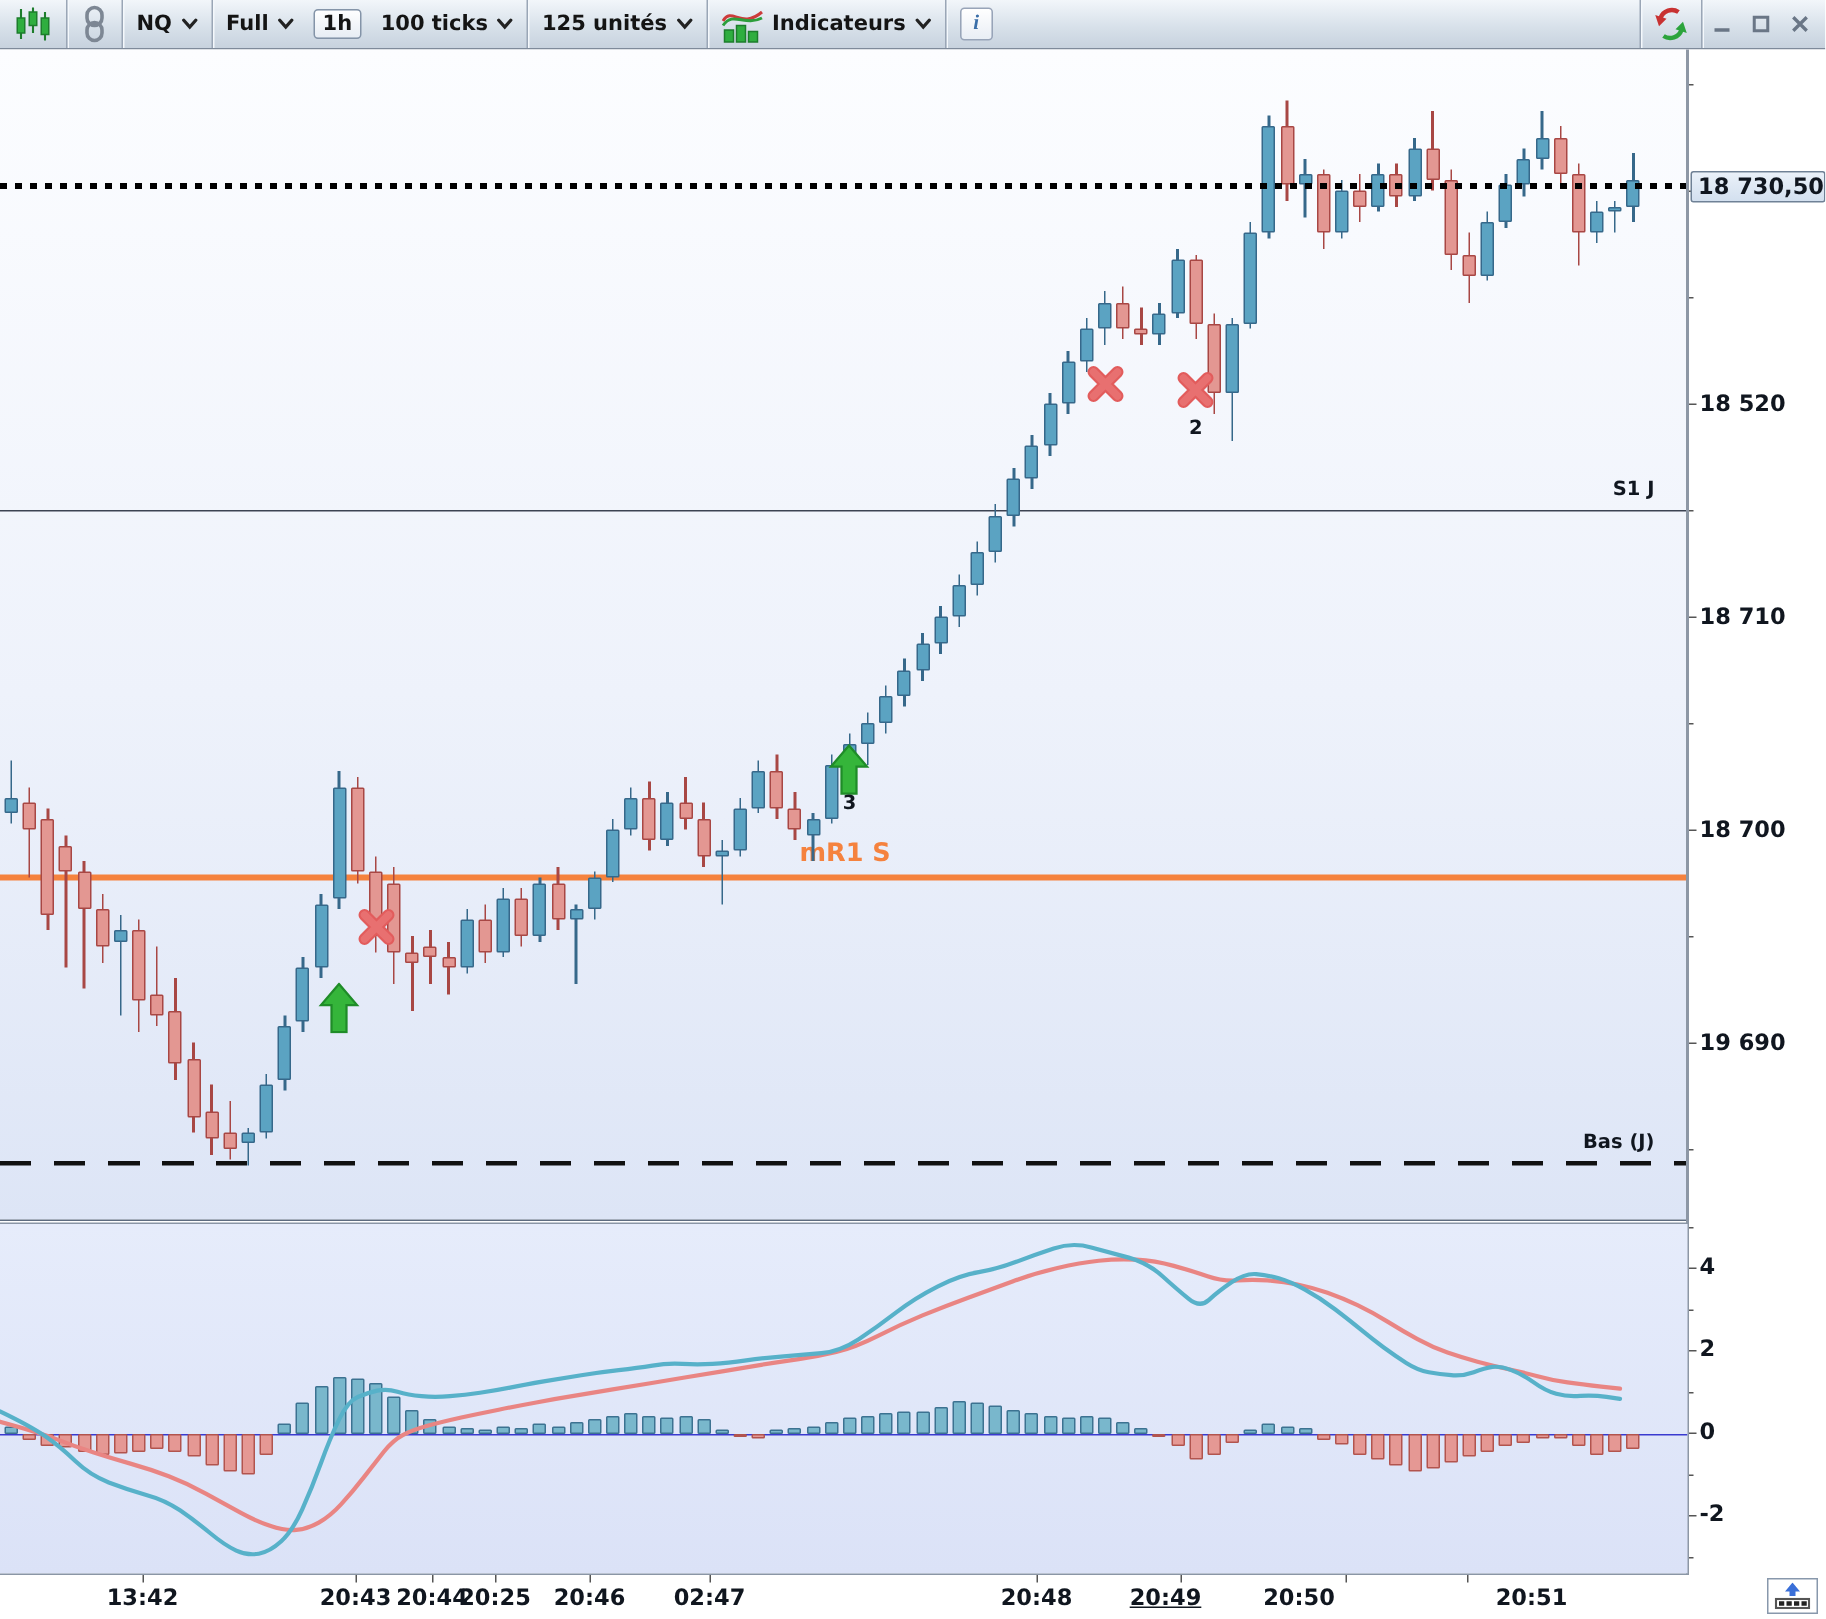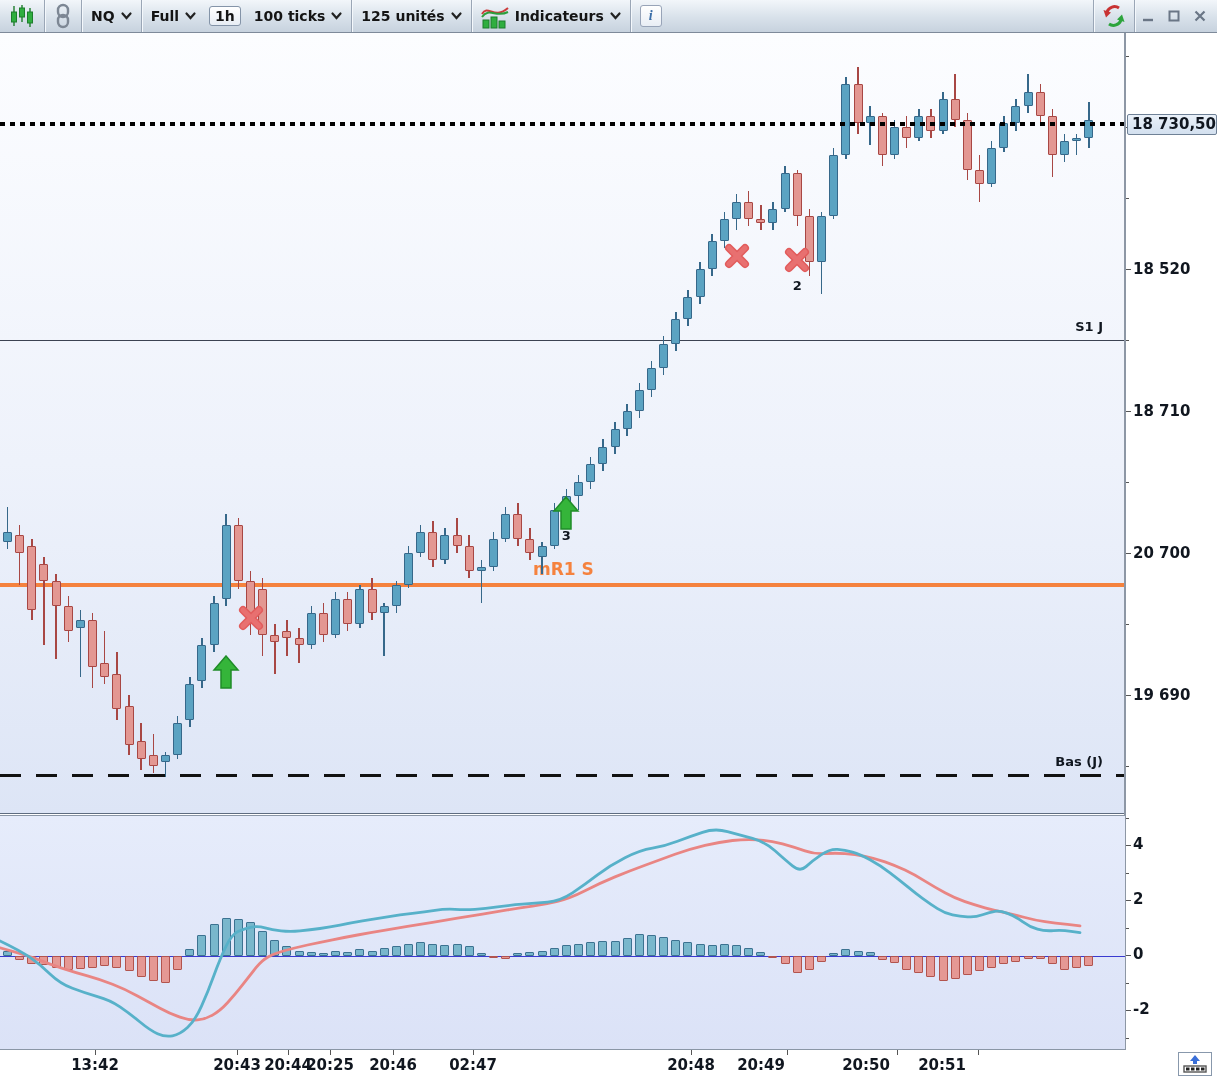--- a/index.html
+++ b/index.html
@@ -372,21 +372,21 @@
       <div class="ptick" style="top: 520px; width: 6px; position: absolute;"></div>
       <div class="ptick" style="top: 449px; width: 4px; position: absolute;"></div>
       <div class="ptick" style="top: 378px; width: 6px; position: absolute;"></div>
       <div class="ptick" style="top: 307px; width: 4px; position: absolute;"></div>
       <div class="ptick" style="top: 236px; width: 6px; position: absolute;"></div>
       <div class="ptick" style="top: 165px; width: 4px; position: absolute;"></div>
       <div class="ptick" style="top: 94px; width: 6px; position: absolute;"></div>
       <div class="ptick" style="top: 23px; width: 4px; position: absolute;"></div>
       <div class="plab" style="top: 227px; position: absolute;">18 520</div>
       <div class="plab" style="top: 369px; position: absolute;">18 710</div>
-      <div class="plab" style="top: 511px; position: absolute;">20 700</div>
+      <div class="plab" style="top: 511px; position: absolute;">18 700</div>
       <div class="plab" style="top: 653px; position: absolute;">19 690</div>
       <div class="ptick" style="top: 1004.5px; width: 4px; position: absolute;"></div>
       <div class="ptick" style="top: 977px; width: 6px; position: absolute;"></div>
       <div class="ptick" style="top: 949.5px; width: 4px; position: absolute;"></div>
       <div class="ptick" style="top: 922px; width: 6px; position: absolute;"></div>
       <div class="ptick" style="top: 894.5px; width: 4px; position: absolute;"></div>
       <div class="ptick" style="top: 867px; width: 6px; position: absolute;"></div>
       <div class="ptick" style="top: 839.5px; width: 4px; position: absolute;"></div>
       <div class="ptick" style="top: 812px; width: 6px; position: absolute;"></div>
       <div class="ptick" style="top: 784.5px; width: 4px; position: absolute;"></div>
@@ -507,25 +507,25 @@
       <div class="tlab" style="left: 288px; position: absolute;">20:44</div>
       <div class="ttick" style="left: 330px; position: absolute;"></div>
       <div class="tlab" style="left: 330px; position: absolute;">20:25</div>
       <div class="ttick" style="left: 393px; position: absolute;"></div>
       <div class="tlab" style="left: 393px; position: absolute;">20:46</div>
       <div class="ttick" style="left: 473px; position: absolute;"></div>
       <div class="tlab" style="left: 473px; position: absolute;">02:47</div>
       <div class="ttick" style="left: 691px; position: absolute;"></div>
       <div class="tlab" style="left: 691px; position: absolute;">20:48</div>
       <div class="ttick" style="left: 787px; position: absolute;"></div>
-      <div class="tlab" style="left: 761px; position: absolute;">20:49</div>
+      <div class="tlab" style="left: 777px; position: absolute; text-decoration: underline;">20:49</div>
       <div class="ttick" style="left: 897px; position: absolute;"></div>
       <div class="tlab" style="left: 866px; position: absolute;">20:50</div>
       <div class="ttick" style="left: 978px; position: absolute;"></div>
-      <div class="tlab" style="left: 942px; position: absolute; text-align: center;">20:51</div>
+      <div class="tlab" style="left: 1021px; position: absolute; text-align: center;">20:51</div>
     </div>
   <div id="corner-btn">
     <svg width="26" height="18" viewBox="0 0 26 18">
       <polygon points="13,0 18,6 15,6 15,9 11,9 11,6 8,6" fill="#3a6fd8"></polygon>
       <rect x="2" y="11" width="22" height="6" fill="none" stroke="#555" stroke-width="1.4"></rect>
       <rect x="4" y="12.5" width="3.5" height="3" fill="#222"></rect>
       <rect x="9" y="12.5" width="3.5" height="3" fill="#222"></rect>
       <rect x="14" y="12.5" width="3.5" height="3" fill="#222"></rect>
       <rect x="19" y="12.5" width="3.5" height="3" fill="#222"></rect>
     </svg>

